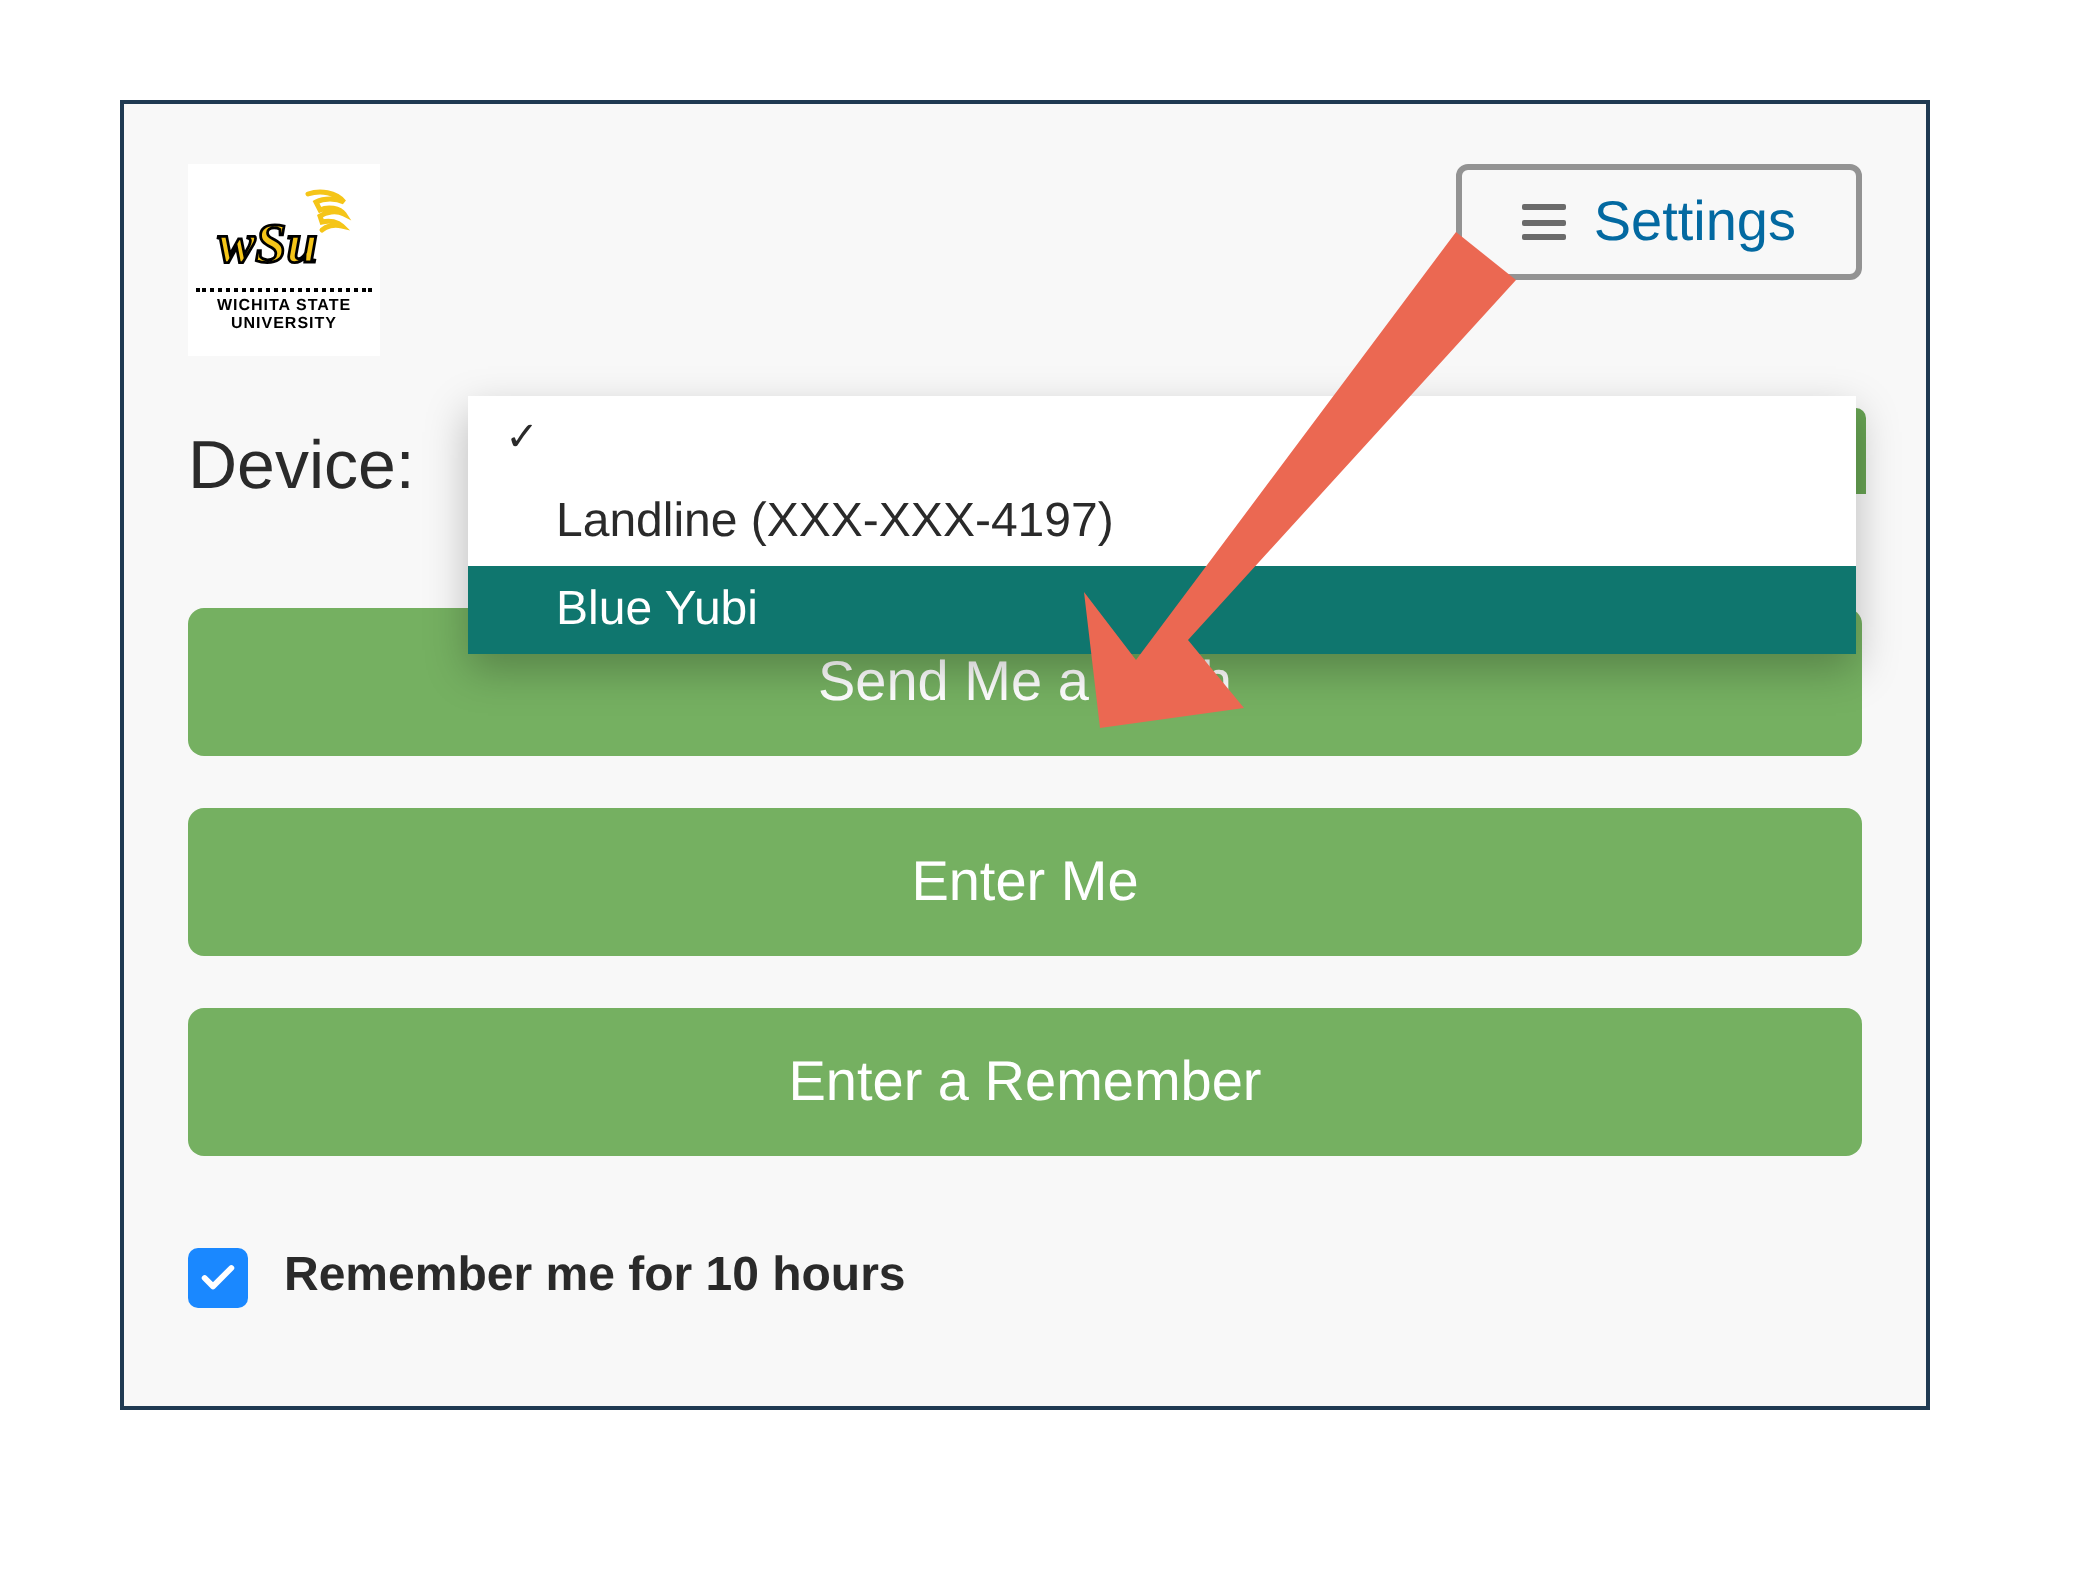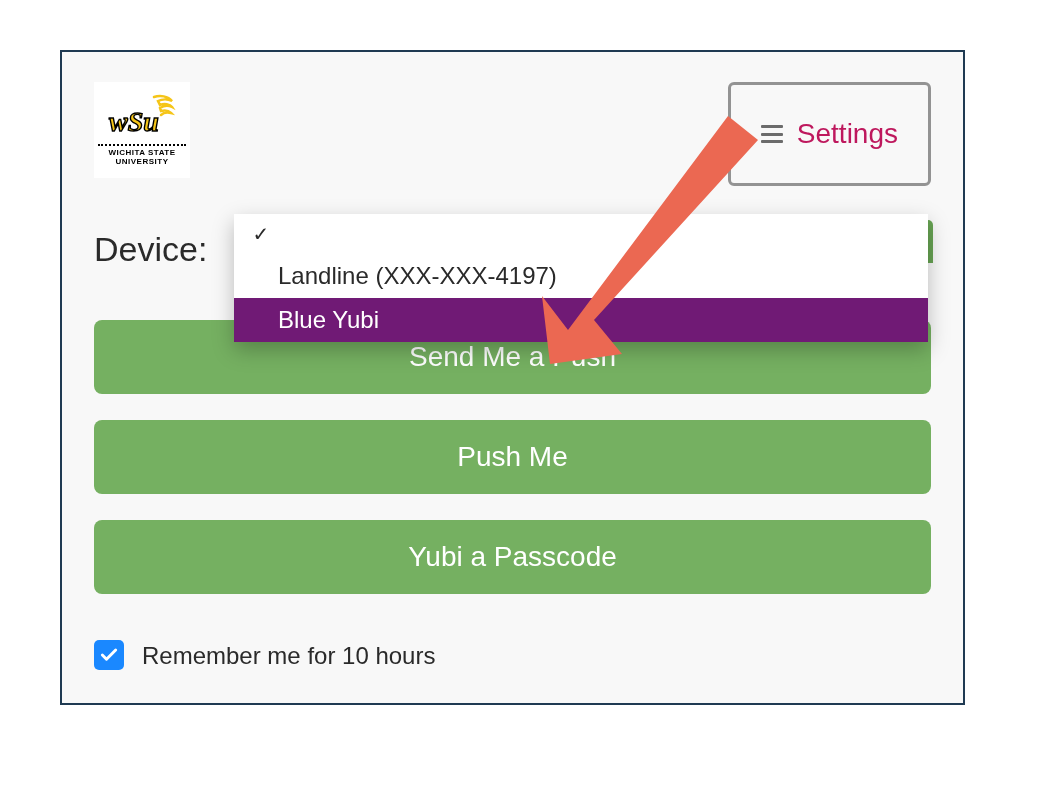--- a/index.html
+++ b/index.html
@@ -45,38 +45,38 @@
       margin-top: 5px;
       line-height: 1.1;
       border-top: 2px dotted #000;
       padding-top: 3px;
       font-weight: 600;
     }
     .settings-btn {
       border: 3px solid #939393;
       border-radius: 6px;
       background: #f8f8f8;
-      padding: 33px 30px;
+      padding: 10px 30px;
       display: inline-flex;
       align-items: center;
       gap: 14px;
       cursor: pointer;
-      color: #be185d;
+      color: #0369a1;
       font-size: 28px;
     }
     .settings-btn .bars {
       width: 22px; height: 18px;
       display: flex; flex-direction: column; justify-content: space-between;
     }
     .settings-btn .bars span {
       display: block; height: 3px; background: #6b6b6b; border-radius: 1px;
     }
     .device-area {
       position: relative;
-      margin-top: 28px;
+      margin-top: 12px;
       height: 70px;
     }
     .device-label {
       font-size: 34px;
       color: #2a2a2a;
       position: absolute;
       left: 0; top: 10px;
     }
     .dropdown {
       position: absolute;
@@ -95,21 +95,21 @@
       font-size: 24px;
       color: #2a2a2a;
       cursor: pointer;
       min-height: 40px;
     }
     .dropdown .option .check {
       width: 18px; text-align: center;
       font-size: 20px;
     }
     .dropdown .option.highlight {
-      background: #701a75;
+      background: #0f766e;
       color: #ffffff;
     }
     .dropdown .option.highlight .check { color: #fff; }
     .buttons {
       margin-top: 30px;
       display: flex;
       flex-direction: column;
       gap: 26px;
     }
     .action-btn {
@@ -119,22 +119,23 @@
       border: none;
       border-radius: 8px;
       height: 74px;
       cursor: pointer;
       width: 100%;
       font-weight: 400;
     }
     .remember {
       margin-top: 46px;
       display: flex;
-      align-items: flex-end;
+      align-items: flex-start;
       gap: 18px;
+      font-weight: bold;
     }
     .checkbox {
       width: 30px; height: 30px;
       background: #1a88ff;
       border-radius: 5px;
       display: flex; align-items: center; justify-content: center;
       cursor: pointer;
     }
     .checkbox svg { width: 20px; height: 20px; }
     .remember-label {
@@ -199,22 +200,22 @@
       </div>
       <div class="option highlight">
         <span class="check"></span>
         <span>Blue Yubi</span>
       </div>
     </div>
   </div>
 
   <div class="buttons">
     <button class="action-btn">Send Me a Push</button>
-    <button class="action-btn">Push Me</button>
-    <button class="action-btn">Yubi a Passcode</button>
+    <button class="action-btn">Enter Me</button>
+    <button class="action-btn">Enter a Remember</button>
   </div>
 
   <div class="remember">
     <div class="checkbox">
       <svg viewBox="0 0 24 24">
         <path d="M4 12 L9 17 L20 6" fill="none" stroke="#fff" stroke-width="3.5" stroke-linecap="round" stroke-linejoin="round"></path>
       </svg>
     </div>
     <span class="remember-label">Remember me for 10 hours</span>
   </div>

